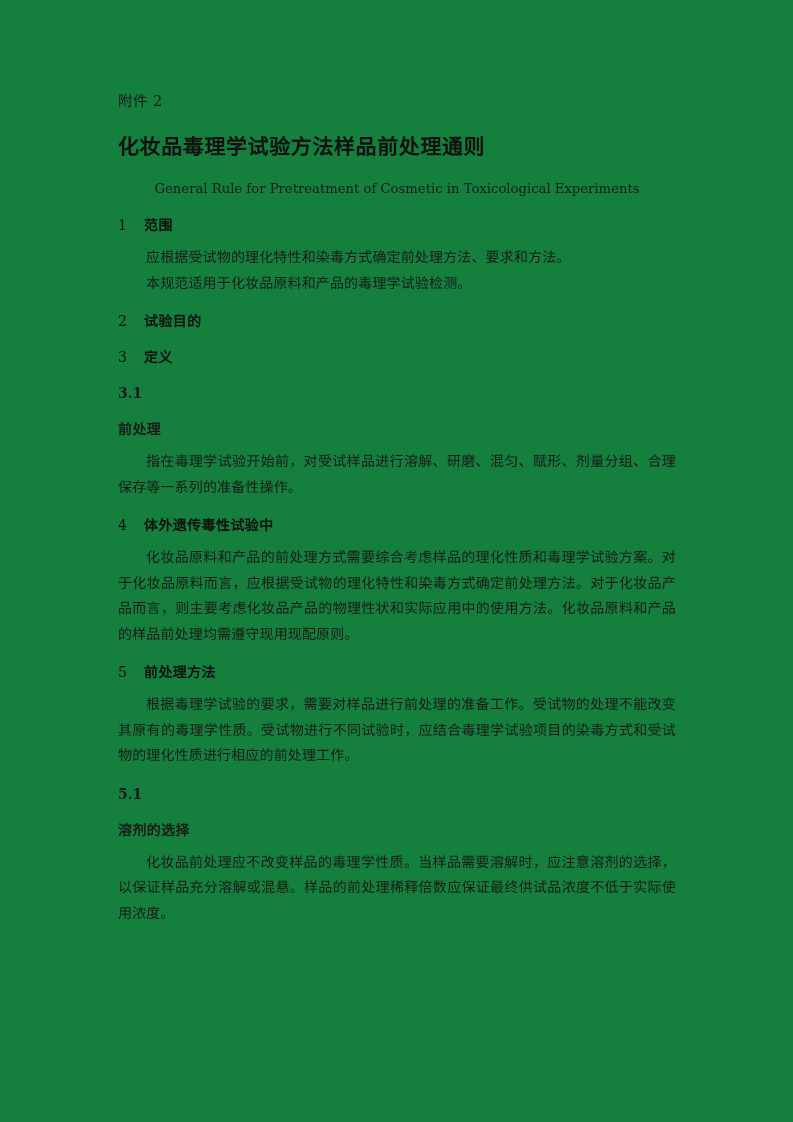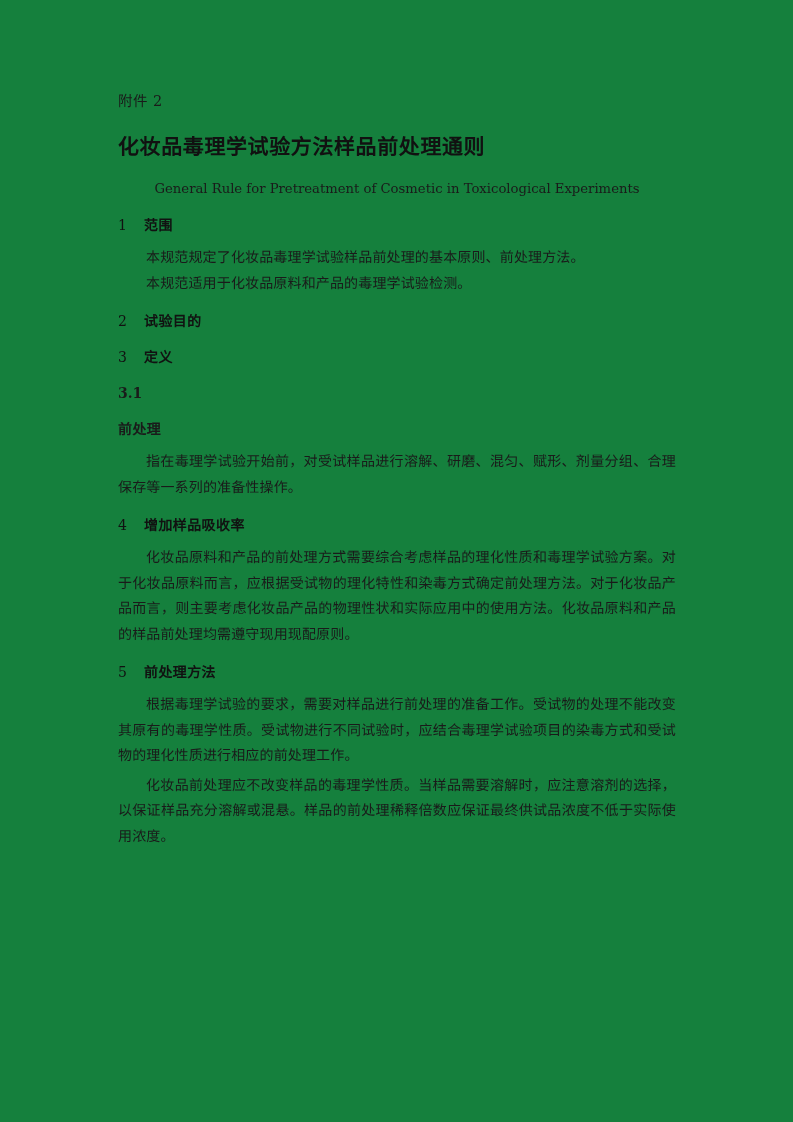--- a/index.html
+++ b/index.html
@@ -135,21 +135,21 @@
 
     <h1 class="doc-title">化妆品毒理学试验方法样品前处理通则</h1>
 
     <div class="doc-subtitle">General Rule for Pretreatment of Cosmetic in Toxicological Experiments</div>
 
     <div class="h1-sec">
       <span class="num">1</span>
       <span class="txt">范围</span>
     </div>
     <div class="para-group">
-      <p class="body-para tight">本规范规定了化妆品毒理学试验样品前处理的基本原则、前处理方法。</p>
+      <p class="body-para tight">应根据受试物的理化特性和染毒方式确定前处理方法、要求和方法。</p>
       <p class="body-para tight">本规范适用于化妆品原料和产品的毒理学试验检测。</p>
     </div>
 
     <div class="h1-sec">
       <span class="num">2</span>
       <span class="txt">试验目的</span>
     </div>
 
     <div class="h1-sec">
       <span class="num">3</span>
@@ -158,32 +158,36 @@
     <div class="h2-sec">
       <span class="num">3.1</span>
       <span class="txt">前处理</span>
     </div>
     <div class="para-group">
       <p class="body-para">指在毒理学试验开始前，对受试样品进行溶解、研磨、混匀、赋形、剂量分组、合理保存等一系列的准备性操作。</p>
     </div>
 
     <div class="h1-sec">
       <span class="num">4</span>
-      <span class="txt">增加样品吸收率</span>
+      <span class="txt">体外遗传毒性试验中</span>
     </div>
     <div class="para-group">
       <p class="body-para">化妆品原料和产品的前处理方式需要综合考虑样品的理化性质和毒理学试验方案。对于化妆品原料而言，应根据受试物的理化特性和染毒方式确定前处理方法。对于化妆品产品而言，则主要考虑化妆品产品的物理性状和实际应用中的使用方法。化妆品原料和产品的样品前处理均需遵守现用现配原则。</p>
     </div>
 
     <div class="h1-sec">
       <span class="num">5</span>
       <span class="txt">前处理方法</span>
     </div>
     <div class="para-group">
       <p class="body-para">根据毒理学试验的要求，需要对样品进行前处理的准备工作。受试物的处理不能改变其原有的毒理学性质。受试物进行不同试验时，应结合毒理学试验项目的染毒方式和受试物的理化性质进行相应的前处理工作。</p>
     </div>
 
+    <div class="h2-sec">
+      <span class="num">5.1</span>
+      <span class="txt">溶剂的选择</span>
+    </div>
     <div class="para-group">
       <p class="body-para">化妆品前处理应不改变样品的毒理学性质。当样品需要溶解时，应注意溶剂的选择，以保证样品充分溶解或混悬。样品的前处理稀释倍数应保证最终供试品浓度不低于实际使用浓度。</p>
     </div>
 
   </div>
 </div>
 
 </body></html>

